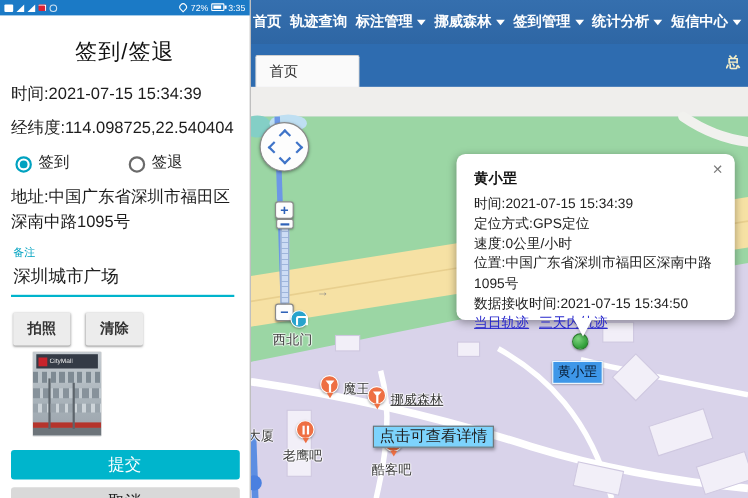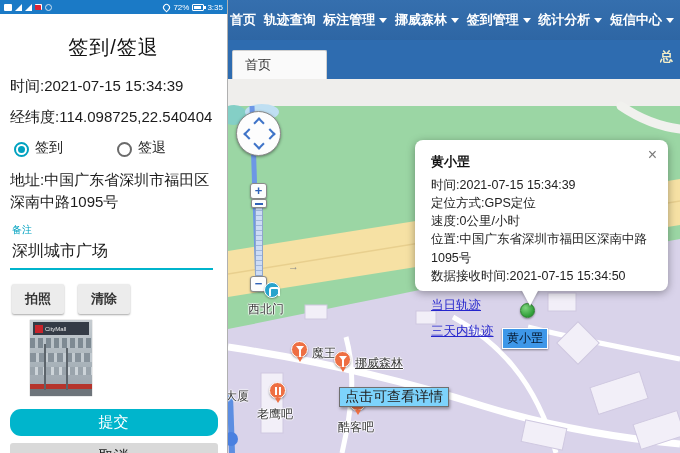--- a/index.html
+++ b/index.html
@@ -3,21 +3,21 @@
 <meta charset="utf-8">
 <style>
   * { box-sizing: border-box; margin: 0; padding: 0; }
   html,body { width:680px; height:453px; }
   body { font-family: "Liberation Sans", "DejaVu Sans", sans-serif; background:#fff; }
   .stage { position:relative; width:680px; height:453px; overflow:hidden; background:#fff; }
 
   
   .mobile { position:absolute; left:0; top:0; width:228px; height:453px; background:#fff; border-right:1px solid #b0b0b0; z-index:5; }
   .statusbar { height:14px; background:#1b7dc9; background:#1b7ac6; display:flex; align-items:center; justify-content:space-between; padding:0 4px; color:#fff; font-size:8px; }
-  .sb-left, .sb-right { display:flex; align-items:center; gap:3px; }
+  .sb-left, .sb-right { display:flex; align-items:flex-start; gap:3px; }
   .sb-ic { display:inline-block; }
   .ic-app { width:8px; height:7px; background:#fff; border-radius:1px; }
   .ic-sig { width:0; height:0; border-left:7px solid transparent; border-bottom:7px solid #fff; }
   .ic-red { width:7px; height:6px; background:#d23; border-radius:1px; box-shadow:-1px 1px 0 #fff inset; }
   .ic-circ { width:7px; height:7px; border:1.5px solid #cfe2f2; border-radius:50%; }
   .ic-pin { width:7px; height:7px; border:1.5px solid #fff; border-radius:50% 50% 50% 0; transform:rotate(-45deg); }
   .ic-batt { width:12px; height:7px; border:1px solid #fff; border-radius:1px; position:relative; }
   .ic-batt:before { content:""; position:absolute; left:1px; top:1px; bottom:1px; width:7px; background:#fff; }
   .ic-batt:after { content:""; position:absolute; right:-3px; top:1.5px; width:2px; height:3px; background:#fff; }
 
@@ -42,21 +42,21 @@
   .photo .sign .logo { width:8px; height:8px; background:#c8242c; flex:0 0 auto; }
   .photo .sign .cap { color:#eee; font-size:6px; white-space:nowrap; overflow:hidden; }
   .photo .win1 { position:absolute; left:0; right:0; top:18px; height:10px; background:repeating-linear-gradient(90deg,#7e8a93 0 5px,#b9c2c8 5px 8px); }
   .photo .win2 { position:absolute; left:0; right:0; top:33px; height:9px; background:repeating-linear-gradient(90deg,#87929b 0 6px,#c2cad0 6px 9px); }
   .photo .win3 { position:absolute; left:0; right:0; top:47px; height:8px; background:repeating-linear-gradient(90deg,#9aa4ac 0 5px,#cdd4d9 5px 8px); }
   .photo .red { position:absolute; left:0; right:0; bottom:7px; height:5px; background:#b5342c; }
   .photo .base { position:absolute; left:0; right:0; bottom:0; height:7px; background:#6d747a; }
   .photo .pole { position:absolute; left:14px; top:24px; width:2px; height:46px; background:#5c646b; }
   .photo .pole2 { position:absolute; left:36px; top:28px; width:2px; height:42px; background:#5c646b; }
   .m-btn-big { display:block; width:208px; margin:13px auto 0 auto; border:0; border-radius:3px; height:27px; font-size:15px; cursor:pointer; }
-  .m-submit { background:#00b5cc; color:#fff;border-radius:11px; }
+  .m-submit { background:#00b5cc; color:#fff; }
   .m-cancel { background:#d9d9d9; color:#222; margin-top:7px; }
 
   
   .web { position:absolute; left:228px; top:0; width:452px; height:453px; }
   .navbar { height:40px; background:linear-gradient(180deg,#356fae,#2e66a4); display:flex; align-items:center; justify-content:space-between; padding:0 6px 0 2px; }
   .nav-item { color:#fff; font-size:13px; font-weight:bold; white-space:nowrap; display:flex; align-items:center; gap:4px; cursor:pointer; }
   .caret { width:0; height:0; border-left:4px solid transparent; border-right:4px solid transparent; border-top:5px solid #fff; display:inline-block; }
   .subband { position:relative; height:39px; background:#2e6cb0; }
   .tab { position:absolute; left:4px; top:10px; width:95px; height:29px; background:#fafafa; border:1px solid #d0d0d0; border-bottom:0; border-radius:2px 2px 0 0; font-size:13px; color:#333; display:flex; align-items:center; padding-left:12px; cursor:pointer; }
   .corner { position:absolute; right:-4px; top:8px; color:#f5efc8; font-size:13px; font-weight:bold; width:24px; overflow:hidden; white-space:nowrap; }
@@ -88,21 +88,21 @@
   .metro { position:absolute; left:36px; top:203px; width:16px; height:16px; background:#28a3cc; border:1px solid #fff; border-radius:50%; box-shadow:0 1px 2px rgba(0,0,0,.3); }
   .metro:after { content:""; position:absolute; left:4px; top:4px; width:7px; height:7px; border:2px solid #fff; border-bottom:0; border-radius:3px 3px 0 0; }
   .arrow-sm { position:absolute; font-size:11px; color:#8a8a8a; }
 
   
   .popup { position:absolute; left:187px; top:61px; width:253px; height:151px; background:#fff; border-radius:8px; box-shadow:0 2px 8px rgba(0,0,0,.35); padding:13px 14px 10px 16px; z-index:4; }
   .popup .tail { position:absolute; left:106px; top:149px; width:0; height:0; border-left:9px solid transparent; border-right:9px solid transparent; border-top:17px solid #fff; filter:drop-shadow(0 2px 1px rgba(0,0,0,.2)); }
   .popup .close { position:absolute; right:11px; top:8px; font-size:16px; color:#7a7a7a; cursor:pointer; line-height:14px; }
   .popup .ptitle { font-size:13px; font-weight:bold; color:#111; margin-bottom:5px; }
   .popup .prow { font-size:12.5px; color:#222; line-height:1.45; }
-  .popup .plinks { margin-top:12px; display:flex; gap:9px;flex-direction:column; }
+  .popup .plinks { margin-top:0; display:flex; gap:9px; }
   .popup .plinks a { font-size:12.5px; color:#2626cc; text-decoration:underline; cursor:pointer; }
 </style>
 </head>
 <body>
 
 <div class="stage">
 
   <div class="mobile">
     <div class="statusbar">
       <span class="sb-left">

